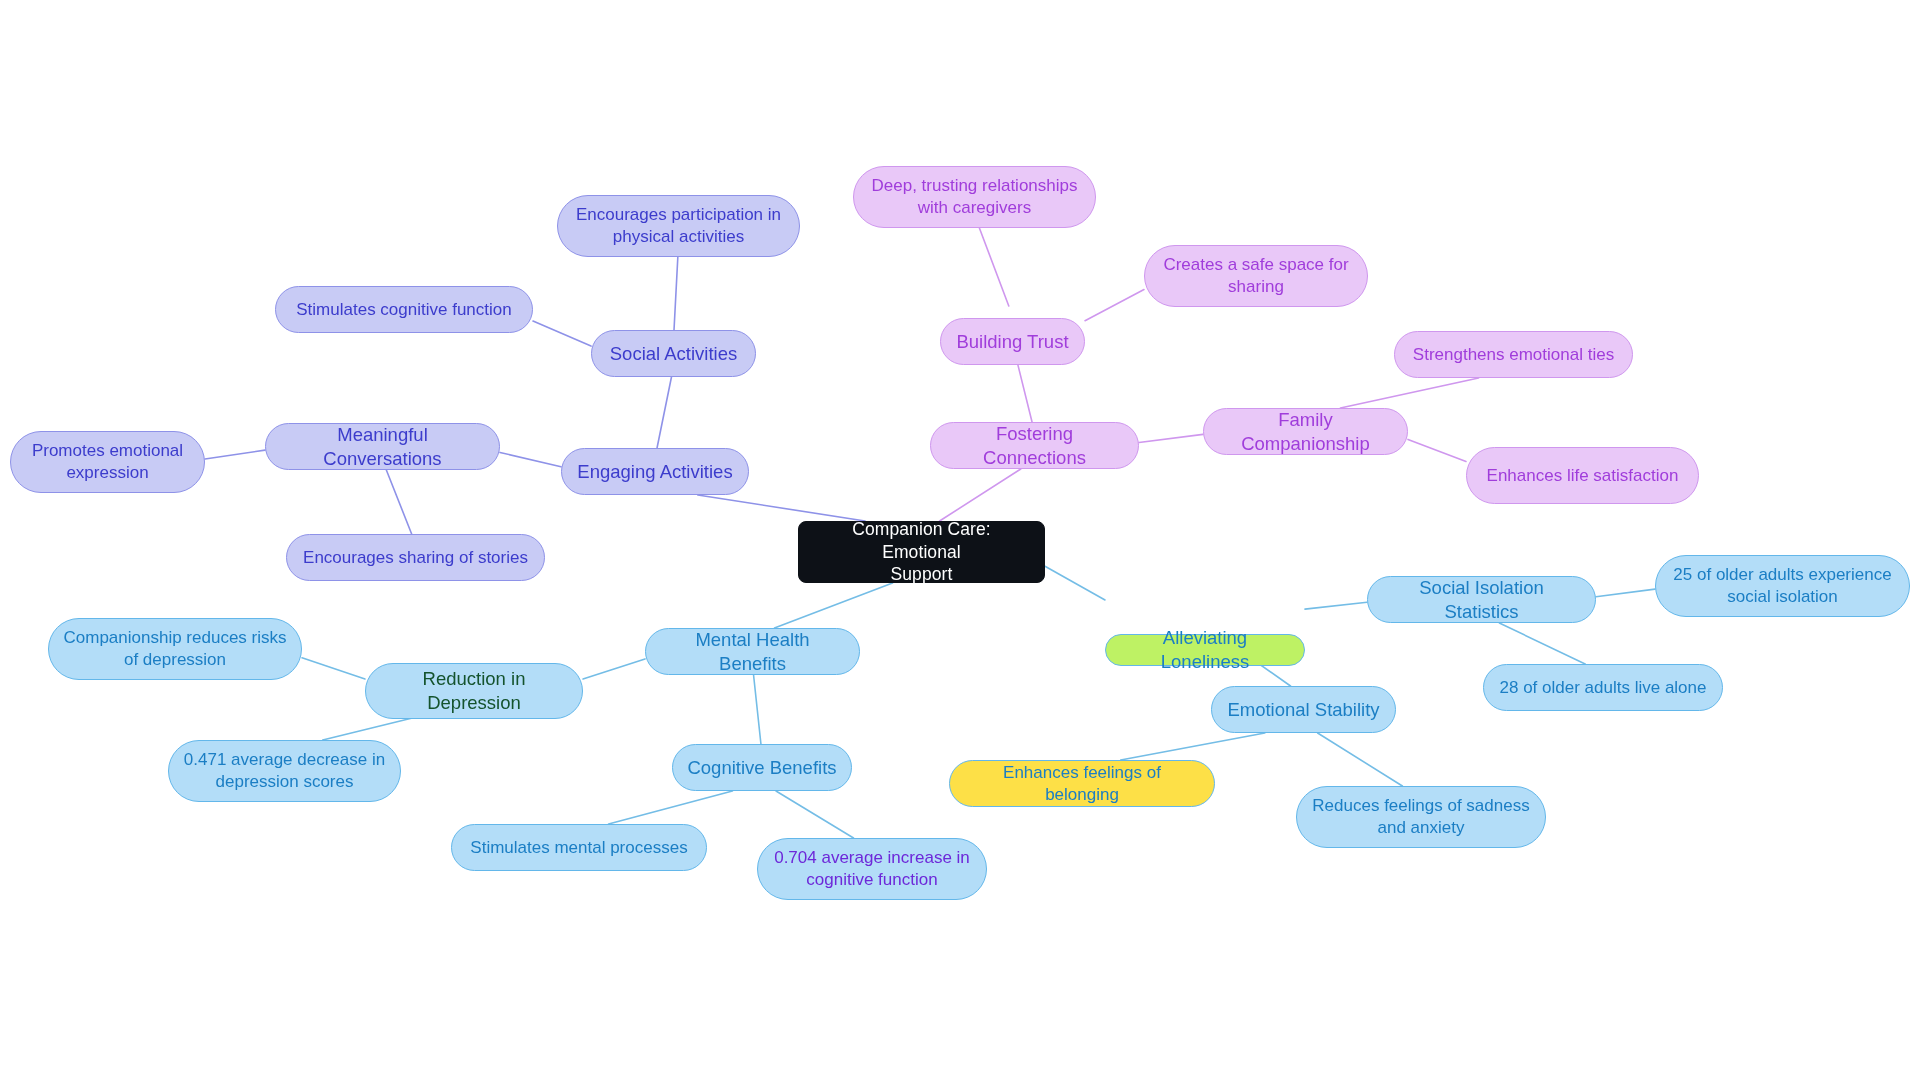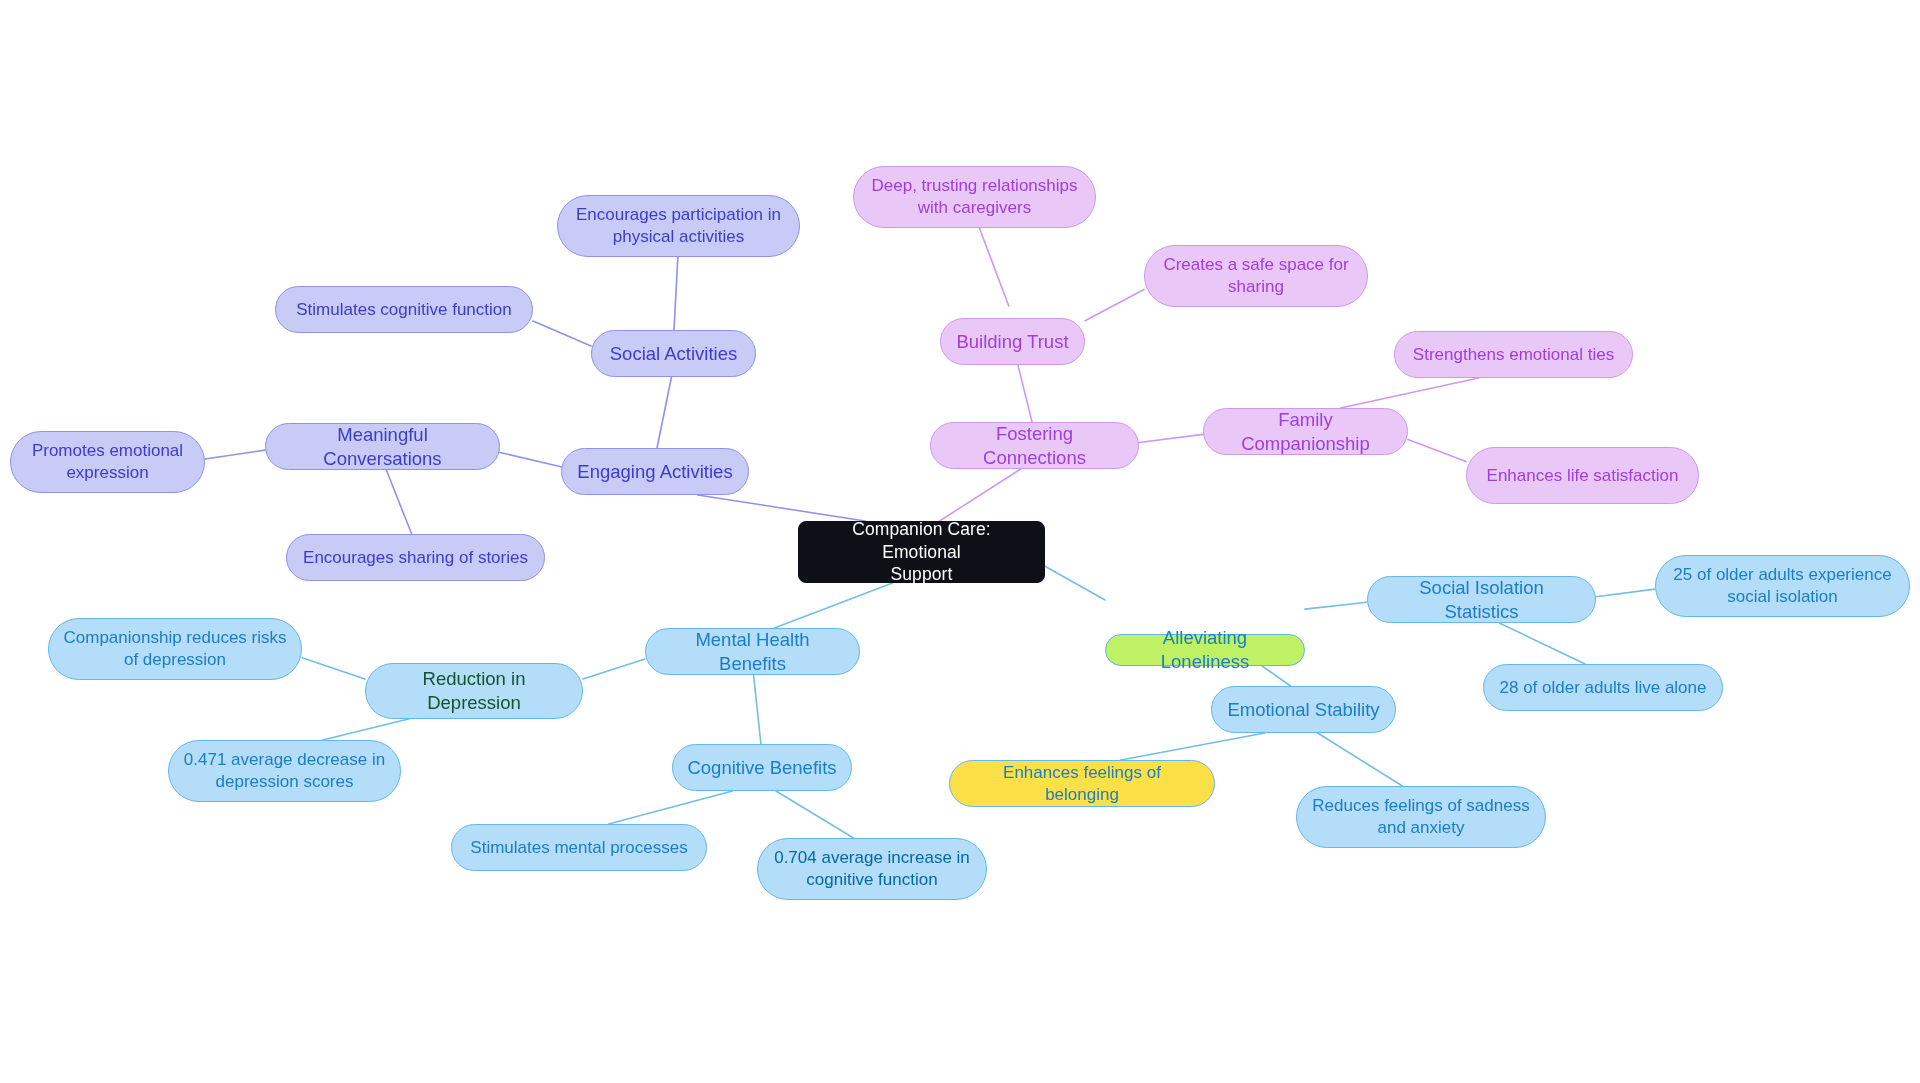--- a/index.html
+++ b/index.html
@@ -114,16 +114,16 @@
       <div class="node leaf" style="left: 1296px; top: 786px; width: 250px; height: 62px; background: rgb(179, 221, 248); border-color: rgb(99, 183, 234); color: rgb(27, 126, 196);">Reduces feelings of sadness
 and anxiety</div>
       <div class="node branch" style="left: 645px; top: 628px; width: 215px; height: 47px; background: rgb(179, 221, 248); border-color: rgb(99, 183, 234); color: rgb(27, 126, 196);">Mental Health Benefits</div>
       <div class="node branch" style="left: 365px; top: 663px; width: 218px; height: 56px; background: rgb(179, 221, 248); border-color: rgb(99, 183, 234); color: #14532d;">Reduction in Depression</div>
       <div class="node branch" style="left: 672px; top: 744px; width: 180px; height: 47px; background: rgb(179, 221, 248); border-color: rgb(99, 183, 234); color: rgb(27, 126, 196);">Cognitive Benefits</div>
       <div class="node leaf" style="left: 48px; top: 618px; width: 254px; height: 62px; background: rgb(179, 221, 248); border-color: rgb(99, 183, 234); color: rgb(27, 126, 196);">Companionship reduces risks
 of depression</div>
       <div class="node leaf" style="left: 168px; top: 740px; width: 233px; height: 62px; background: rgb(179, 221, 248); border-color: rgb(99, 183, 234); color: rgb(27, 126, 196);">0.471 average decrease in
 depression scores</div>
       <div class="node leaf" style="left: 451px; top: 824px; width: 256px; height: 47px; background: rgb(179, 221, 248); border-color: rgb(99, 183, 234); color: rgb(27, 126, 196);">Stimulates mental processes</div>
-      <div class="node leaf" style="left: 757px; top: 838px; width: 230px; height: 62px; background: rgb(179, 221, 248); border-color: rgb(99, 183, 234); color: #0369a1;">0.704 average increase in
+      <div class="node leaf" style="left: 757px; top: 838px; width: 230px; height: 62px; background: rgb(179, 221, 248); border-color: rgb(99, 183, 234); color: #6d28d9;">0.704 average increase in
 cognitive function</div>
     </div>
 </div>
 
 </body></html>

